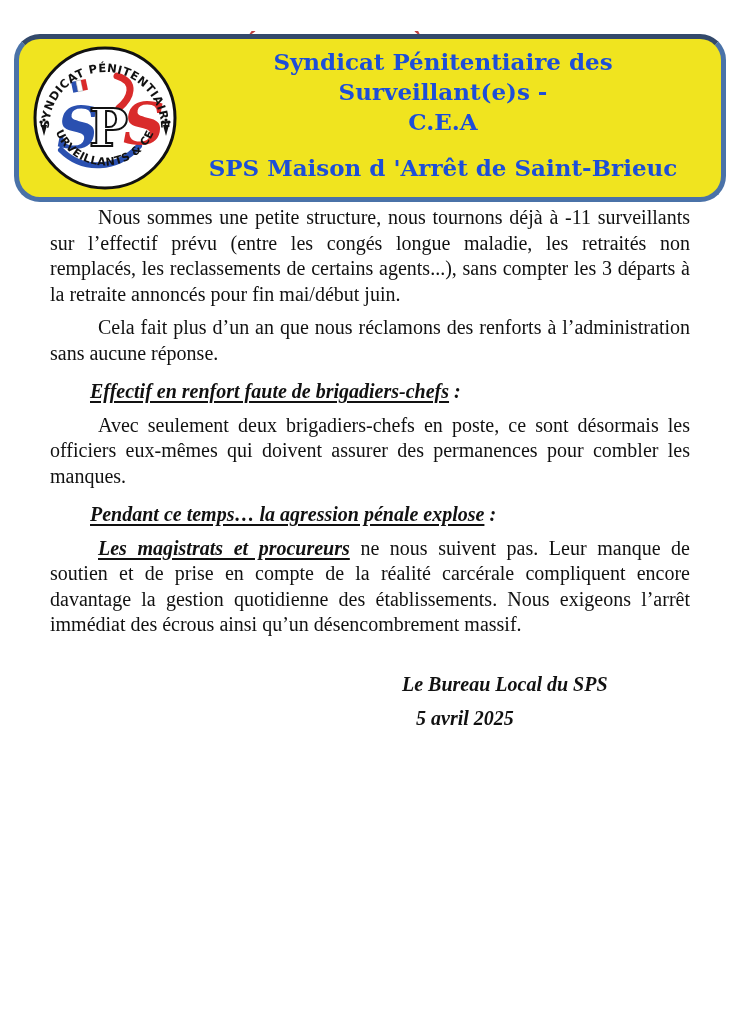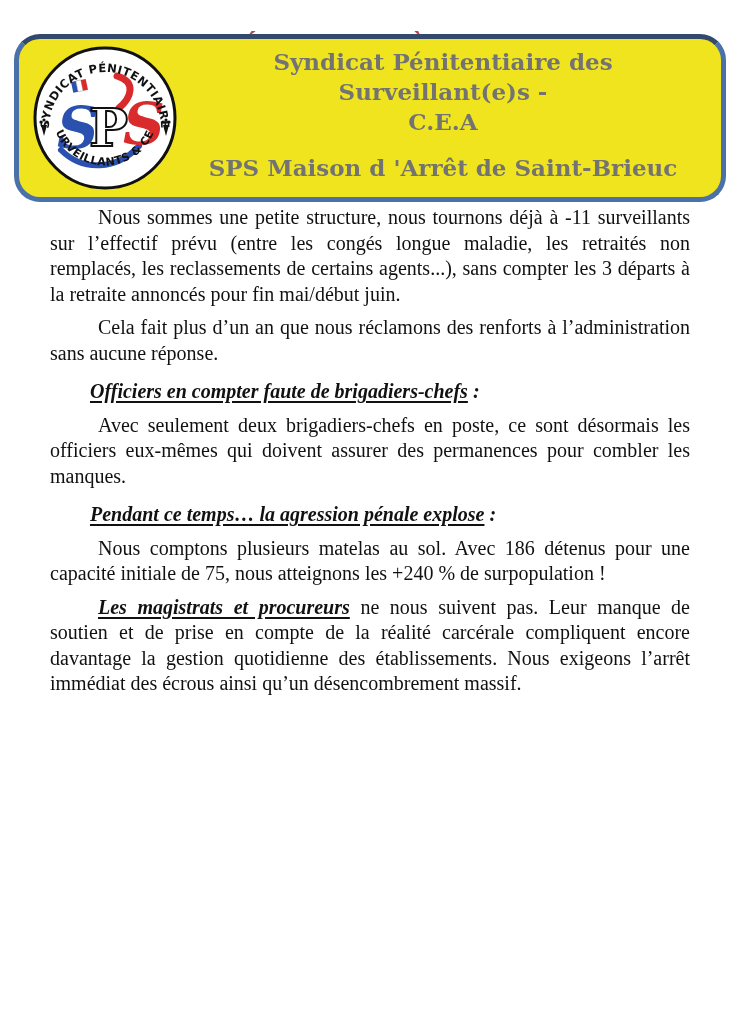--- a/index.html
+++ b/index.html
@@ -21,21 +21,21 @@
     border-radius:26px;
     display:flex; align-items:center;
   }
   .logo-wrap { flex:0 0 auto; margin-left:12px; width:148px; height:148px; }
   .banner-text {
     flex:1 1 auto; height:100%; box-sizing:border-box;
     display:flex; flex-direction:column; justify-content:space-between; align-items:center;
     padding:8px 18px 16px 4px;
     font-family:"DejaVu Serif", serif;
     font-weight:bold;
-    color:#737373;
+    color:#1d4ed8;
   }
   .org-line { font-size:23px; line-height:1.3; text-align:center; }
   .site-line { font-size:23px; text-align:right; }
 
   
   .doc-title {
     margin:30px 20px 0;
     text-align:center;
     font-style:italic; font-weight:bold;
     font-size:26px; letter-spacing:2px;
@@ -136,23 +136,26 @@
   <div class="doc-title">C’EST L'HÉCATOMBE À SAINT-BRIEUC</div>
 
   <div class="content">
 
     <p class="indent">À la maison d'arrêt de Saint-Brieuc, la situation est devenue intenable. Les arrêts maladie se multiplient, les rappels s’enchaînent, et le personnel est à bout de souffle. Jusqu’où ira-t-on ?</p>
 
     <h3 class="sec-heading"><span class="u">Effectif au plus bas</span><span> :</span></h3>
     <p class="indent">Nous sommes une petite structure, nous tournons déjà à -11 surveillants sur l’effectif prévu (entre les congés longue maladie, les retraités non remplacés, les reclassements de certains agents...), sans compter les 3 départs à la retraite annoncés pour fin mai/début juin.</p>
     <p class="indent">Cela fait plus d’un an que nous réclamons des renforts à l’administration sans aucune réponse.</p>
 
-    <h3 class="sec-heading"><span class="u">Officiers en compter faute de brigadiers-chefs</span><span> :</span></h3>
+    <h3 class="sec-heading"><span class="u">Effectif en renfort faute de brigadiers-chefs</span><span> :</span></h3>
     <p class="indent">Avec seulement deux brigadiers-chefs en poste, ce sont désormais les officiers eux-mêmes qui doivent assurer des permanences pour combler les manques.</p>
 
     <h3 class="sec-heading"><span class="u">Pendant ce temps… la agression pénale explose</span><span> :</span></h3>
-    <p class="indent">Nous comptons plusieurs matelas au sol. Avec 186 détenus pour une capacité initiale de 75, nous atteignons les +240 % de surpopulation !</p>
 
     <p class="indent closing"><span class="lead u">Les magistrats et procureurs</span><span> ne nous suivent pas. Leur manque de soutien et de prise en compte de la réalité carcérale compliquent encore davantage la gestion quotidienne des établissements. Nous exigeons l’arrêt immédiat des écrous ainsi qu’un désencombrement massif.</span></p>
 
+    <div class="signature">
+      <div>Le Bureau Local du SPS</div>
+      <div class="sig-date">5 avril 2025</div>
+    </div>
 
   </div>
 </div>
 
 </body></html>

